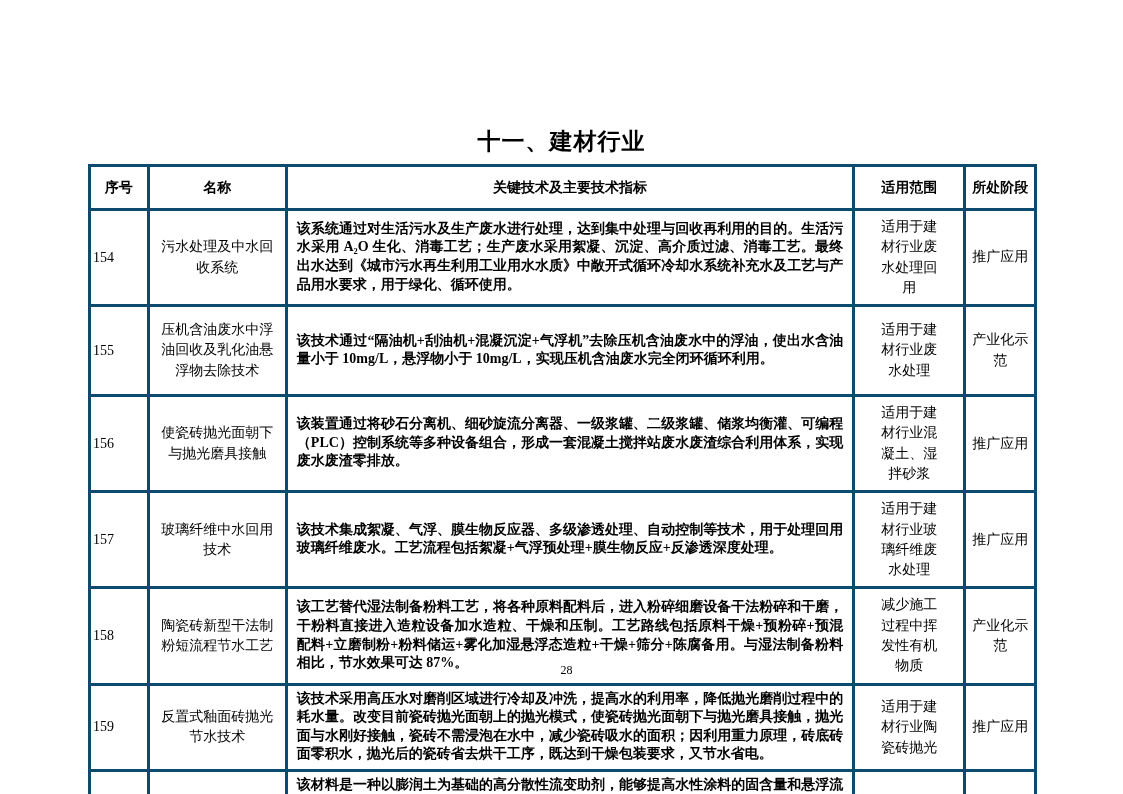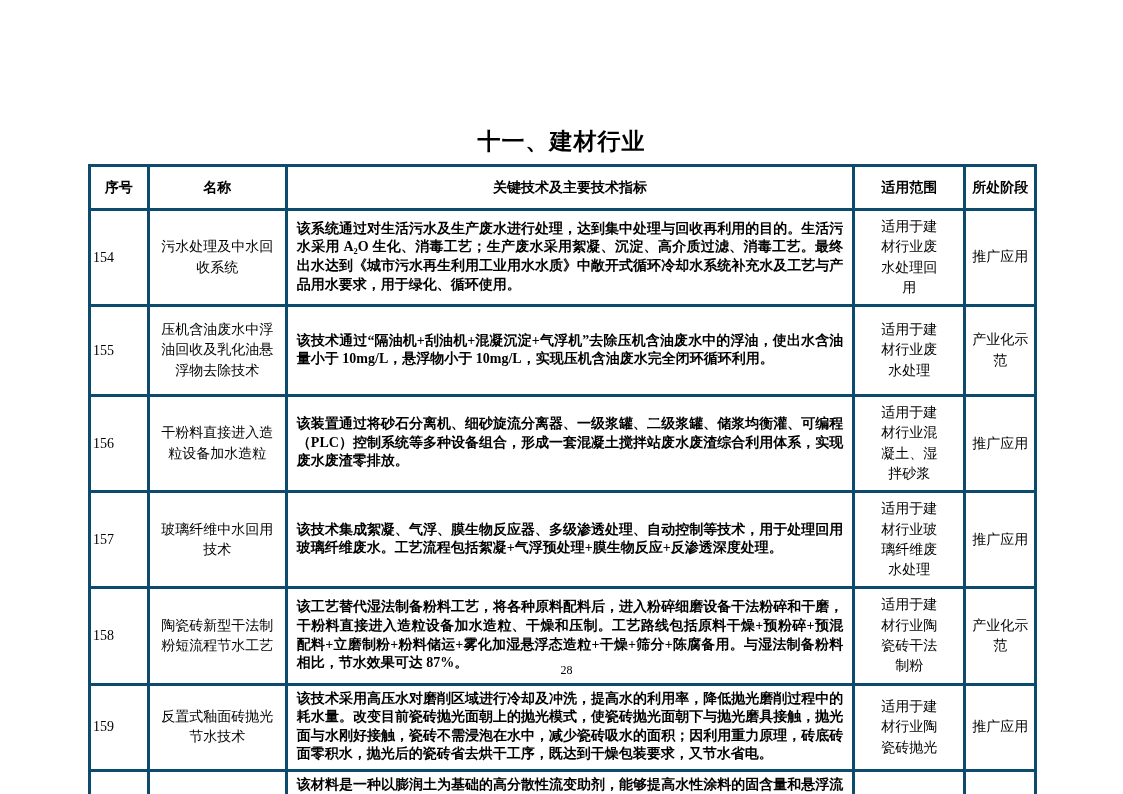--- a/index.html
+++ b/index.html
@@ -108,37 +108,37 @@
       </tr>
       <tr>
         <td class="cell-no">155</td>
         <td class="cell-name">压机含油废水中浮油回收及乳化油悬浮物去除技术</td>
         <td class="cell-tech">该技术通过“隔油机+刮油机+混凝沉淀+气浮机”去除压机含油废水中的浮油，使出水含油量小于 10mg/L，悬浮物小于 10mg/L，实现压机含油废水完全闭环循环利用。</td>
         <td class="cell-scope">适用于建材行业废水处理</td>
         <td class="cell-stage">产业化示范</td>
       </tr>
       <tr>
         <td class="cell-no">156</td>
-        <td class="cell-name">干粉料直接进入造粒设备加水造粒</td>
+        <td class="cell-name">使瓷砖抛光面朝下与抛光磨具接触</td>
         <td class="cell-tech">该装置通过将砂石分离机、细砂旋流分离器、一级浆罐、二级浆罐、储浆均衡灌、可编程（PLC）控制系统等多种设备组合，形成一套混凝土搅拌站废水废渣综合利用体系，实现废水废渣零排放。</td>
         <td class="cell-scope">适用于建材行业混凝土、湿拌砂浆</td>
         <td class="cell-stage">推广应用</td>
       </tr>
       <tr>
         <td class="cell-no">157</td>
         <td class="cell-name">玻璃纤维中水回用技术</td>
         <td class="cell-tech">该技术集成絮凝、气浮、膜生物反应器、多级渗透处理、自动控制等技术，用于处理回用玻璃纤维废水。工艺流程包括絮凝+气浮预处理+膜生物反应+反渗透深度处理。</td>
         <td class="cell-scope">适用于建材行业玻璃纤维废水处理</td>
         <td class="cell-stage">推广应用</td>
       </tr>
       <tr>
         <td class="cell-no">158</td>
         <td class="cell-name">陶瓷砖新型干法制粉短流程节水工艺</td>
         <td class="cell-tech">该工艺替代湿法制备粉料工艺，将各种原料配料后，进入粉碎细磨设备干法粉碎和干磨，干粉料直接进入造粒设备加水造粒、干燥和压制。工艺路线包括原料干燥+预粉碎+预混配料+立磨制粉+粉料储运+雾化加湿悬浮态造粒+干燥+筛分+陈腐备用。与湿法制备粉料相比，节水效果可达 87%。</td>
-        <td class="cell-scope">适用于建材行业陶瓷砖干法制粉</td>
+        <td class="cell-scope">减少施工过程中挥发性有机物质</td>
         <td class="cell-stage">产业化示范</td>
       </tr>
       <tr>
         <td class="cell-no">159</td>
         <td class="cell-name">反置式釉面砖抛光节水技术</td>
         <td class="cell-tech">该技术采用高压水对磨削区域进行冷却及冲洗，提高水的利用率，降低抛光磨削过程中的耗水量。改变目前瓷砖抛光面朝上的抛光模式，使瓷砖抛光面朝下与抛光磨具接触，抛光面与水刚好接触，瓷砖不需浸泡在水中，减少瓷砖吸水的面积；因利用重力原理，砖底砖面零积水，抛光后的瓷砖省去烘干工序，既达到干燥包装要求，又节水省电。</td>
         <td class="cell-scope">适用于建材行业陶瓷砖抛光</td>
         <td class="cell-stage">推广应用</td>
       </tr>
       <tr>

